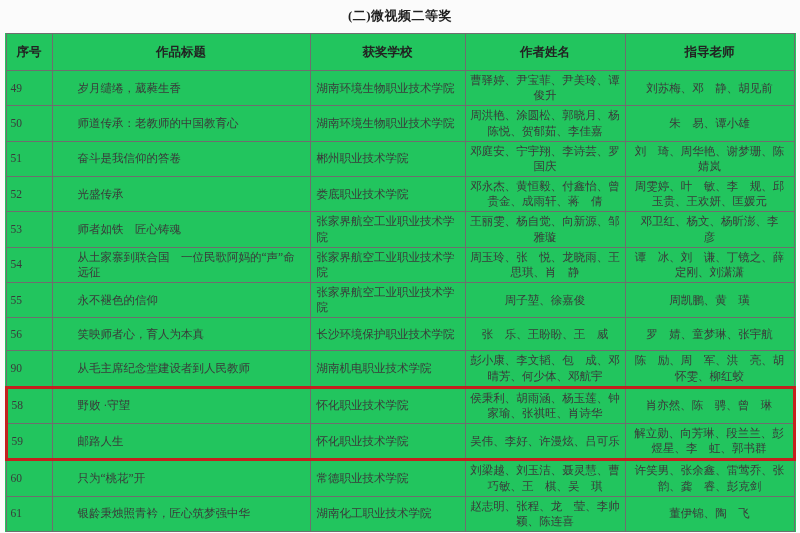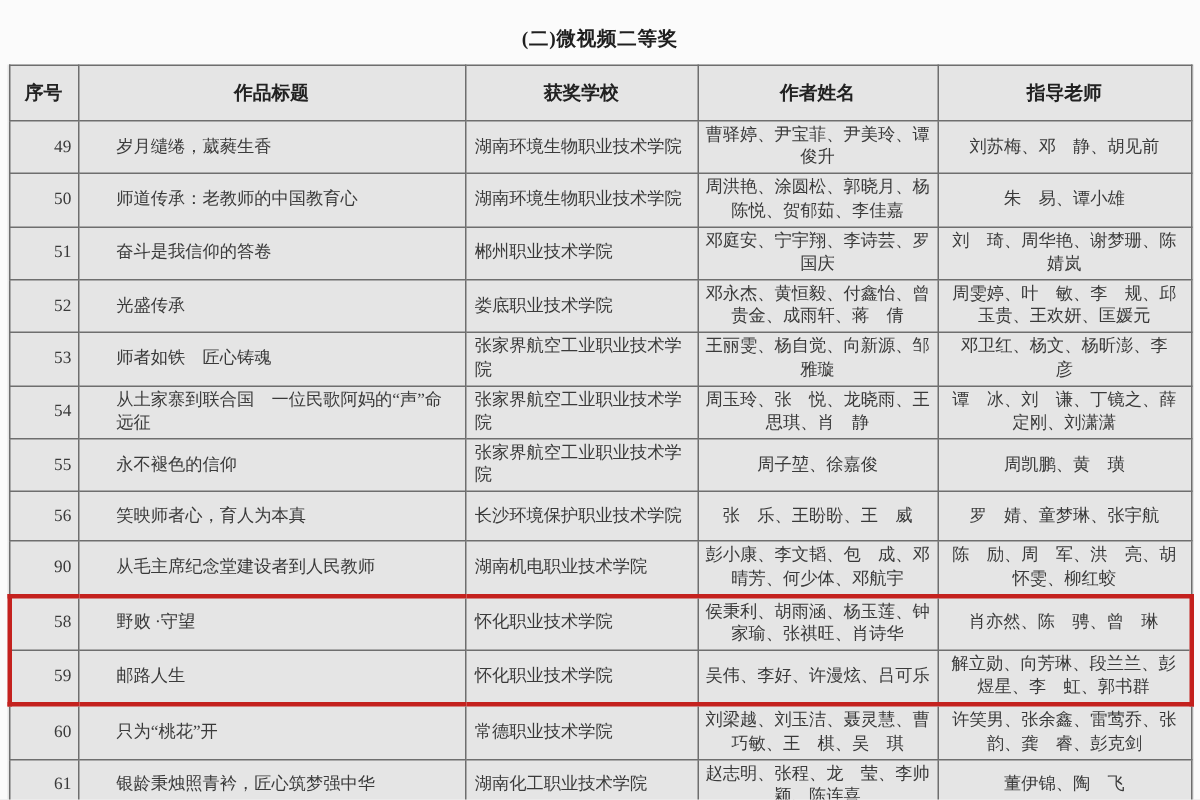--- a/index.html
+++ b/index.html
@@ -10,29 +10,29 @@
     background: #fbfbfb;
     font-family: "Liberation Serif", "DejaVu Serif", serif;
     color: #3a3a3a;
     overflow: hidden;
   }
   .page-title {
     text-align: center;
     font-weight: bold;
     font-size: 13px;
     color: #1f1f1f;
-    padding: 17px 0 6px 0;
+    padding: 7px 0 6px 0;
     letter-spacing: 0.5px;
   }
   table.awards {
     border-collapse: collapse;
     table-layout: fixed;
     width: 788px;
     margin: 2px auto 0 auto;
-    background: #e5e5e5;
+    background: #22c55e;
     font-size: 11.5px;
     line-height: 1.32;
   }
   col.c-no { width: 46px; }
   col.c-work { width: 258px; }
   col.c-school { width: 155px; }
   col.c-authors { width: 160px; }
   col.c-teachers { width: 169px; }
   .awards th, .awards td {
     border: 1px solid #6e6e6e;
@@ -41,21 +41,21 @@
     word-break: break-all;
   }
   .awards th {
     font-weight: bold;
     font-size: 12.5px;
     height: 37px;
     text-align: center;
     color: #222;
   }
   .awards td { height: 33px; }
-  .awards td:nth-child(1) { text-align: right; }
+  .awards td:nth-child(1) { text-align: left; }
   .awards td:nth-child(2) { text-align: left; padding-left: 25px; }
   .awards td:nth-child(3) { text-align: left; padding-left: 6px; }
   .awards td:nth-child(4) { text-align: center; }
   .awards td:nth-child(5) { text-align: center; }
   
   tr.hl td:first-child { border-left: 3px solid var(--hl); }
   tr.hl td:last-child  { border-right: 3px solid var(--hl); text-align: center; }
   tr.hl-first td { border-top: 3px solid var(--hl); }
   tr.hl-last td  { border-bottom: 3px solid var(--hl); }
 </style>

